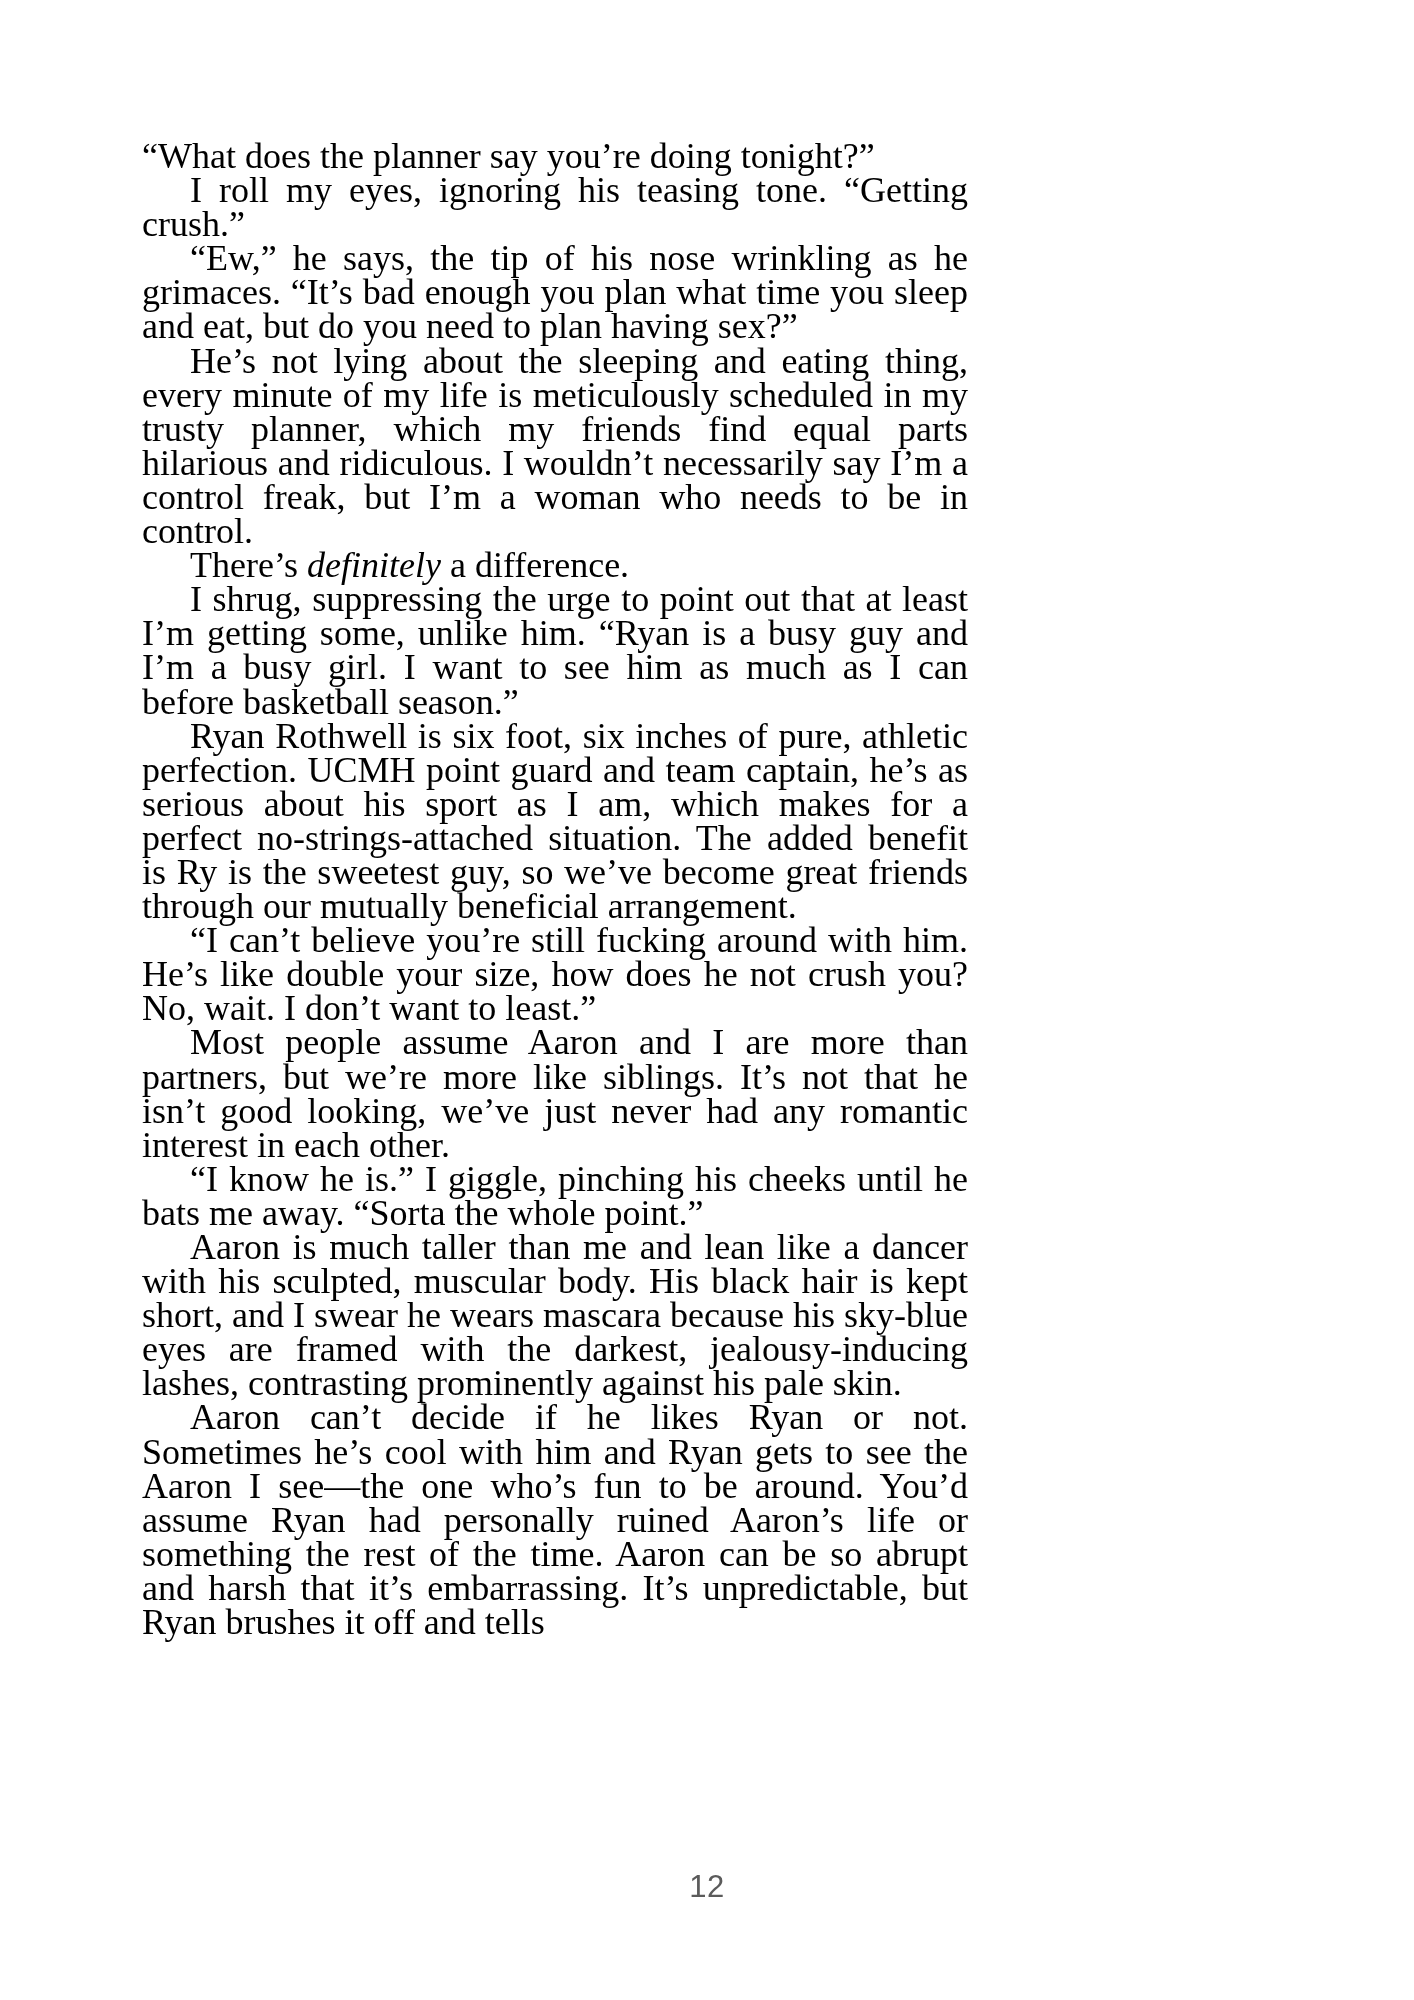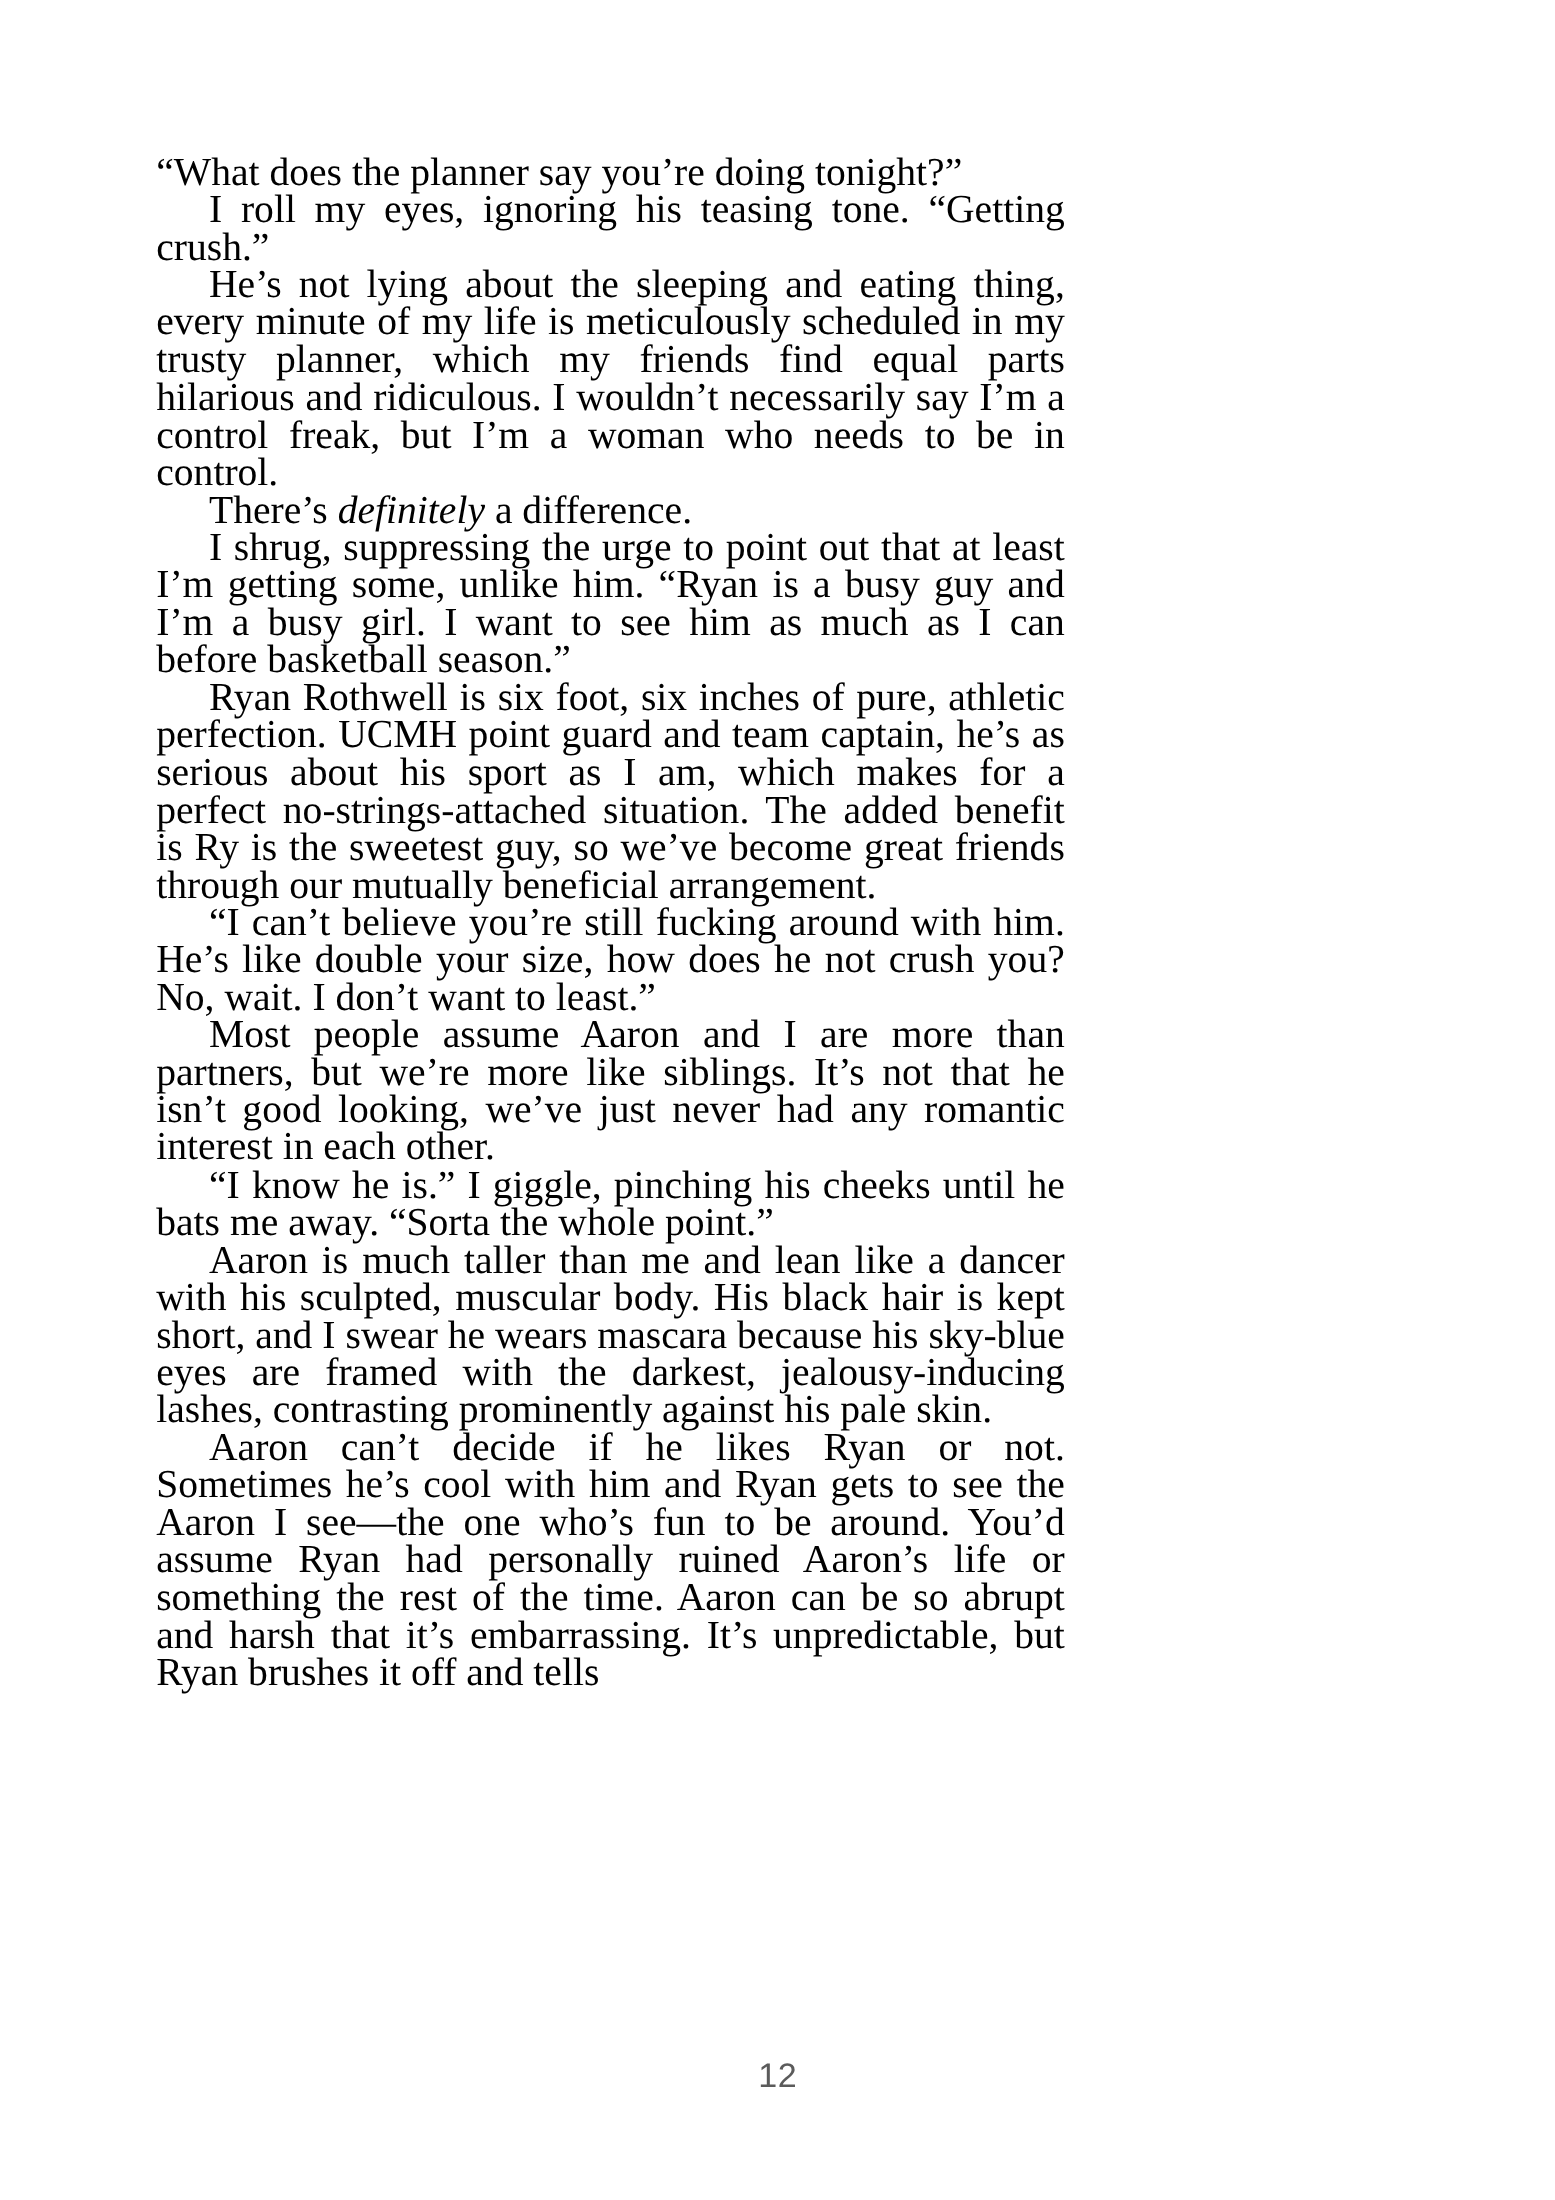--- a/index.html
+++ b/index.html
@@ -60,20 +60,21 @@
   }
 </style>
 </head>
 <body>
 
 <div class="page">
 
   <div class="text-block" id="text-block">
       <p class="para no-indent"><span>“What does the planner say you’re doing tonight?”</span></p>
       <p class="para"><span>I roll my eyes, ignoring his teasing tone. “Getting crush.”</span></p>
+      <p class="para"><span>“Ew,” he says, the tip of his nose wrinkling as he grimaces. “It’s bad enough you plan what time you sleep and eat, but do you need to plan having sex?”</span></p>
       <p class="para"><span>He’s not lying about the sleeping and eating thing, every minute of my life is meticulously scheduled in my trusty planner, which my friends find equal parts hilarious and ridiculous. I wouldn’t necessarily say I’m a control freak, but I’m a woman who needs to be in control.</span></p>
       <p class="para"><span>There’s </span><em>definitely</em><span> a difference.</span></p>
       <p class="para"><span>I shrug, suppressing the urge to point out that at least I’m getting some, unlike him. “Ryan is a busy guy and I’m a busy girl. I want to see him as much as I can before basketball season.”</span></p>
       <p class="para"><span>Ryan Rothwell is six foot, six inches of pure, athletic perfection. UCMH point guard and team captain, he’s as serious about his sport as I am, which makes for a perfect no-strings-attached situation. The added benefit is Ry is the sweetest guy, so we’ve become great friends through our mutually beneficial arrangement.</span></p>
       <p class="para"><span>“I can’t believe you’re still fucking around with him. He’s like double your size, how does he not crush you? No, wait. I don’t want to least.”</span></p>
       <p class="para"><span>Most people assume Aaron and I are more than partners, but we’re more like siblings. It’s not that he isn’t good looking, we’ve just never had any romantic interest in each other.</span></p>
       <p class="para"><span>“I know he is.” I giggle, pinching his cheeks until he bats me away. “Sorta the whole point.”</span></p>
       <p class="para"><span>Aaron is much taller than me and lean like a dancer with his sculpted, muscular body. His black hair is kept short, and I swear he wears mascara because his sky-blue eyes are framed with the darkest, jealousy-inducing lashes, contrasting prominently against his pale skin.</span></p>
       <p class="para"><span>Aaron can’t decide if he likes Ryan or not. Sometimes he’s cool with him and Ryan gets to see the Aaron I see—the one who’s fun to be around. You’d assume Ryan had personally ruined Aaron’s life or something the rest of the time. Aaron can be so abrupt and harsh that it’s embarrassing. It’s unpredictable, but Ryan brushes it off and tells</span></p>
     </div>

